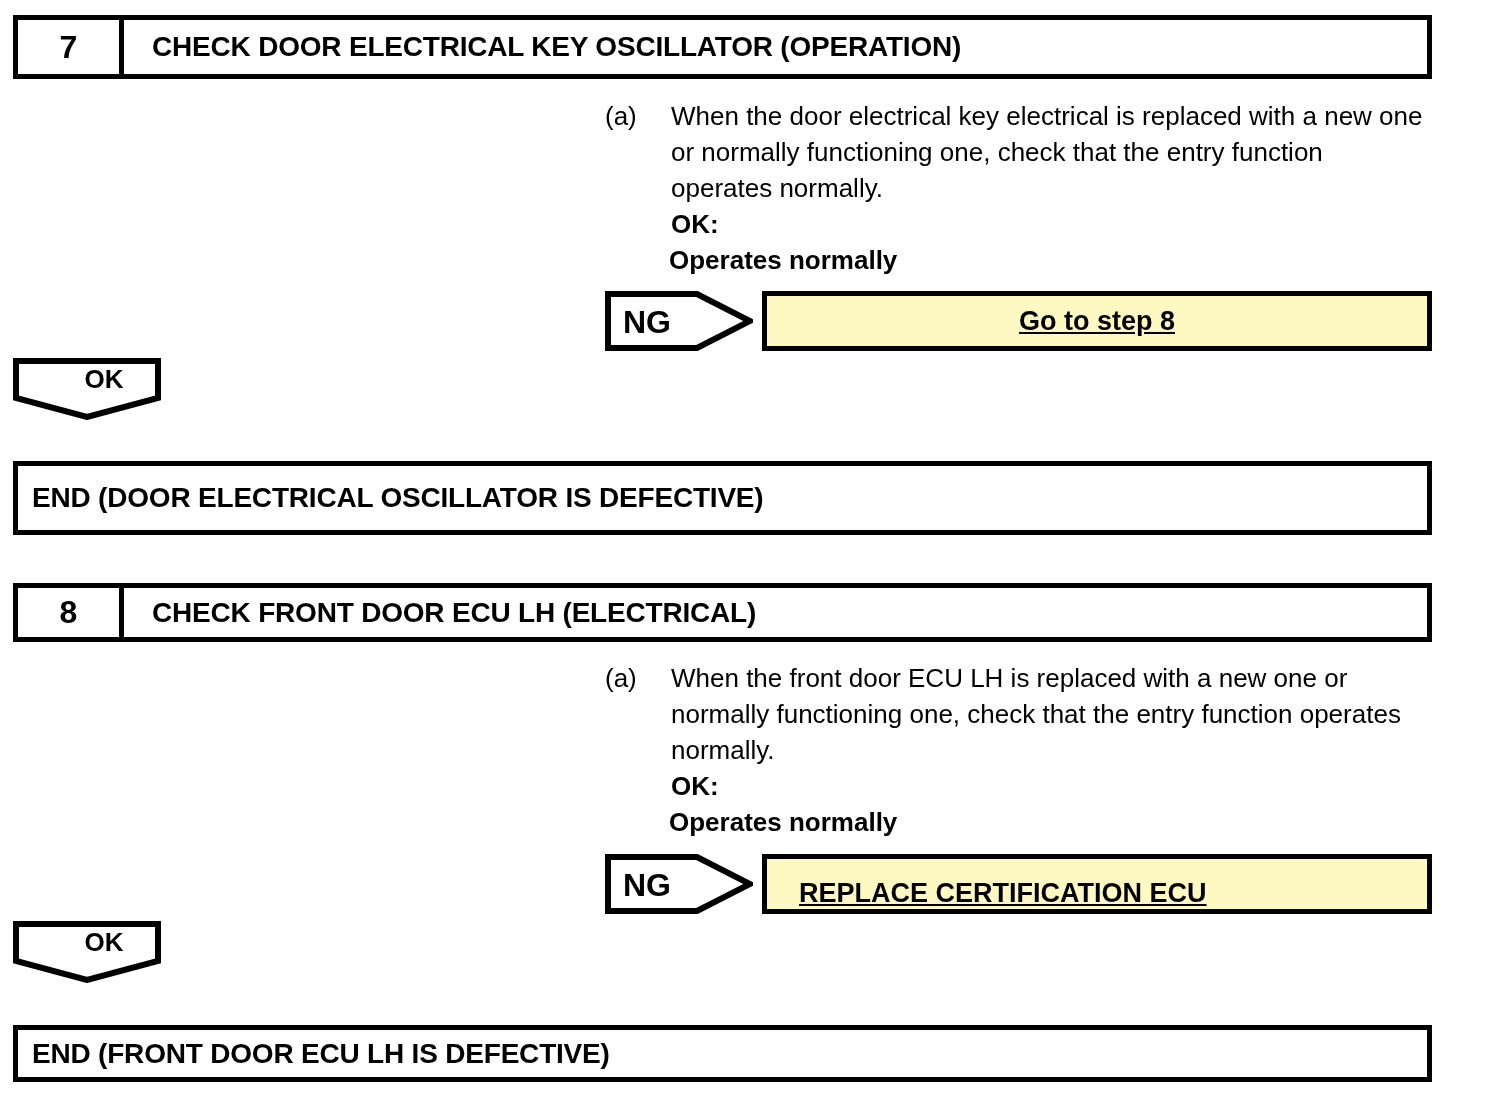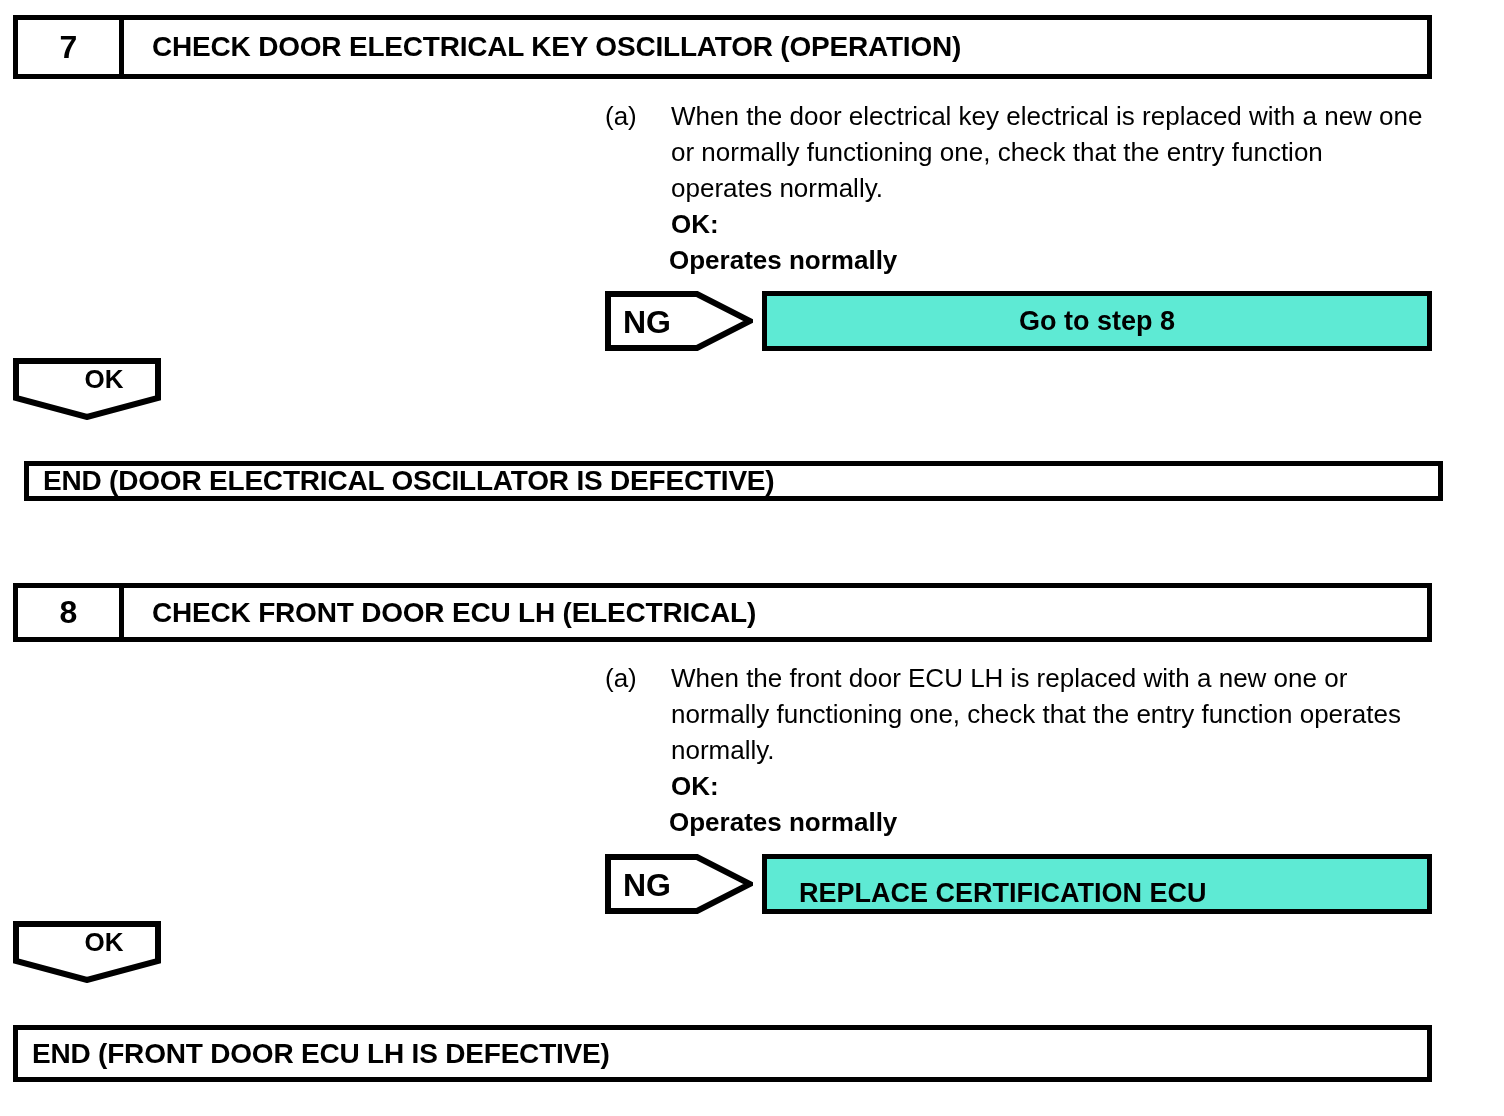--- a/index.html
+++ b/index.html
@@ -97,25 +97,26 @@
     align-items: center;
     font-size: 32px;
     font-weight: bold;
   }
 
   
   .result-box {
     position: absolute;
     box-sizing: border-box;
     border: 5px solid #000;
-    background: #5eead4;
+    background: #fef9c3;
     display: flex;
     align-items: center;
     font-size: 27px;
     font-weight: bold;
+    text-decoration: underline;
   }
   .result-box.center { justify-content: center; }
   .result-box.left { justify-content: flex-start; padding-left: 32px; align-items: flex-end; }
 
   
   .ok-arrow {
     position: absolute;
     width: 148px;
     height: 62px;
   }
@@ -179,21 +180,21 @@
     <span>Go to step 8</span>
   </div>
 
   <div class="ok-arrow" style="left:13px; top:358px;">
     <svg width="148" height="62" viewBox="0 0 148 62">
       <polygon points="3,3 145,3 145,40 74,59 3,40" fill="#ffffff" stroke="#000000" stroke-width="6" stroke-linejoin="miter"></polygon>
     </svg>
     <div class="ok-text">OK</div>
   </div>
 
-  <div class="end-box" style="left:24px; top:461px; width:1419px; height:40px;">
+  <div class="end-box" style="left:13px; top:461px; width:1419px; height:74px;">
     <span>END (DOOR ELECTRICAL OSCILLATOR IS DEFECTIVE)</span>
   </div>
 
   <div class="step-header" style="left:13px; top:583px; width:1419px; height:59px;">
     <div class="step-num">8</div>
     <div class="step-title">CHECK FRONT DOOR ECU LH (ELECTRICAL)</div>
   </div>
 
   <div class="body-block" style="left:605px; top:660px;">
     <div class="body-row">

